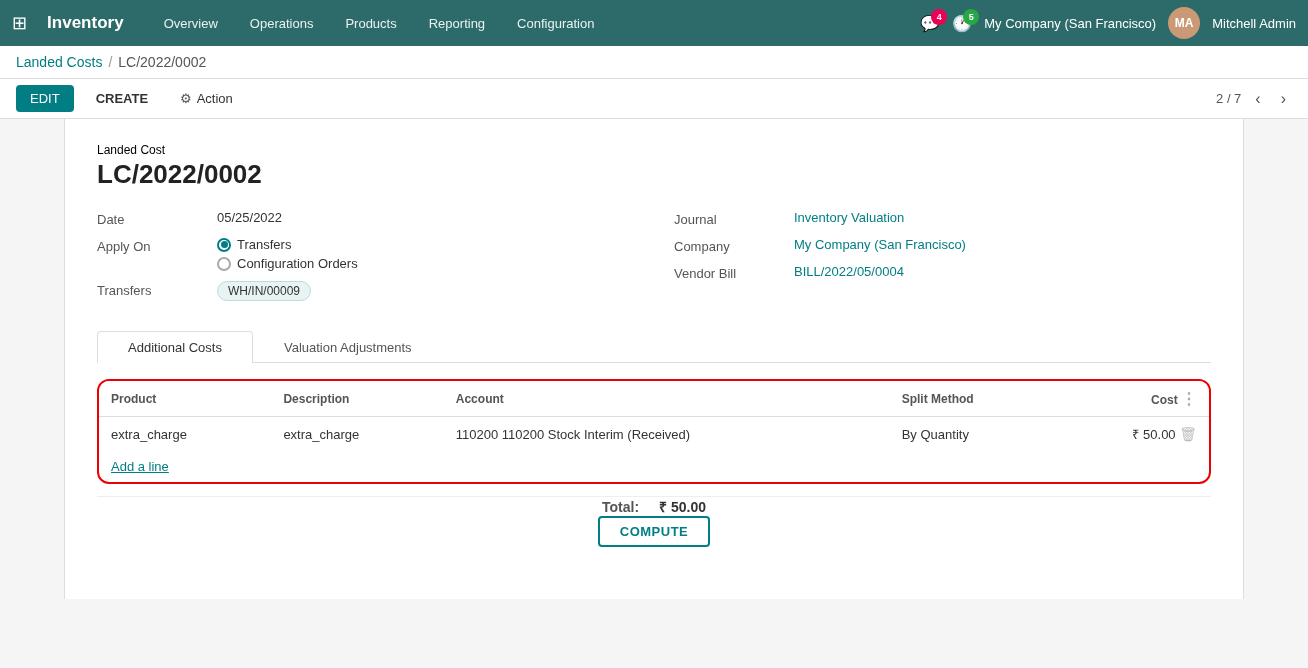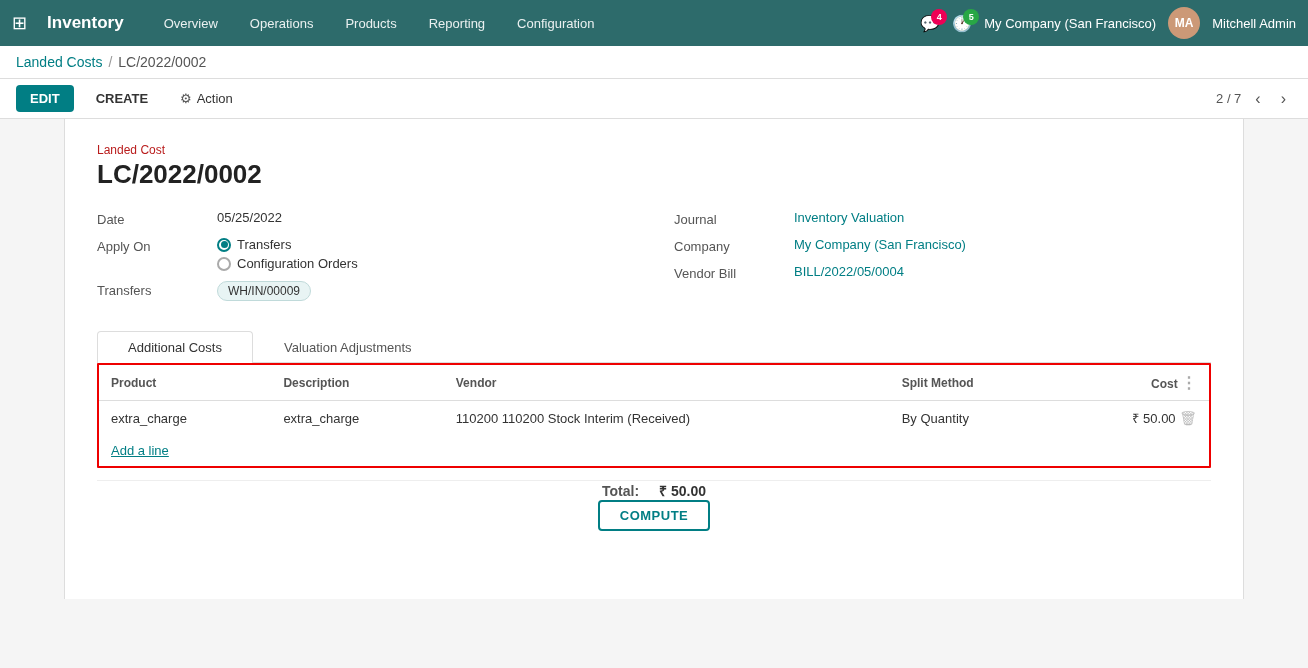--- a/index.html
+++ b/index.html
@@ -52,21 +52,21 @@
 
     
     .action-bar {
       background: #fff; padding: 6px 16px;
       border-bottom: 1px solid #ddd;
       display: flex; align-items: center; gap: 12px;
     }
     .btn-edit {
       background: #017e84; color: #fff;
       border: none; border-radius: 4px;
-      padding: 6px 14px; font-size: 13px; font-weight: bold;
+      padding: 6px 14px; font-size: 13px; font-weight: normal;
       cursor: pointer;
     }
     .btn-create {
       background: none; border: none;
       color: #333; font-size: 13px; font-weight: 600;
       cursor: pointer; padding: 6px 10px;
     }
     .action-btn {
       color: #333; font-size: 13px; cursor: pointer;
       background: none; border: none; padding: 6px 10px;
@@ -82,21 +82,21 @@
       overflow-y: auto; background: #f5f5f5;
       padding: 0 0 20px 0;
     }
     .form-card {
       background: #fff; margin: 0 64px;
       border-left: 1px solid #ddd; border-right: 1px solid #ddd;
       min-height: 480px; padding: 24px 32px 32px;
       position: relative;
     }
 
-    .form-label-top { font-size: 12px; color: #b91c1c; margin-bottom: 2px; }
+    .form-label-top { font-size: 12px; color: #000000; margin-bottom: 2px; }
     .form-title { font-size: 26px; font-weight: bold; color: #222; margin-bottom: 20px; }
 
     
     .form-fields { display: flex; gap: 40px; margin-bottom: 20px; }
     .form-col { flex: 1; }
     .form-row { display: flex; margin-bottom: 10px; align-items: flex-start; }
     .form-row-label { min-width: 120px; color: #555; font-size: 13px; padding-top: 2px; }
     .form-row-value { color: #333; font-size: 13px; }
     .form-row-value.link { color: #017e84; cursor: pointer; }
 
@@ -127,22 +127,22 @@
       border: 1px solid transparent; border-bottom: none;
       color: #555; background: none; margin-bottom: -1px;
     }
     .tab.active {
       border-color: #ddd; border-bottom-color: #fff;
       background: #fff; color: #333; border-radius: 4px 4px 0 0;
     }
 
     
     .table-wrapper {
-      border: 2px solid #e00; border-radius: 1px;
-      margin-top: 0; overflow: hidden;
+      border: 2px solid #e00; border-radius: 12px;
+      margin-top: 16px; overflow: hidden;
     }
     .data-table { width: 100%; border-collapse: collapse; }
     .data-table th {
       text-align: left; padding: 8px 12px;
       font-size: 12px; font-weight: 600; color: #555;
       border-bottom: 1px solid #ddd; background: #fff;
     }
     .data-table th.right { text-align: right; }
     .data-table td { padding: 8px 12px; font-size: 13px; color: #333; }
     .data-table tr:not(:last-child) td { border-bottom: 1px solid #f0f0f0; }
@@ -263,21 +263,21 @@
       <button class="tab active">Additional Costs</button>
       <button class="tab">Valuation Adjustments</button>
     </div>
 
     <div class="table-wrapper">
       <table class="data-table">
         <thead>
           <tr>
             <th>Product</th>
             <th>Description</th>
-            <th>Vendor</th>
+            <th>Account</th>
             <th>Split Method</th>
             <th class="right">Cost <span class="col-icon">⋮</span></th>
           </tr>
         </thead>
         <tbody id="table-body">
 
         <tr>
       <td>extra_charge</td>
       <td>extra_charge</td>
       <td>110200 110200 Stock Interim (Received)</td>

